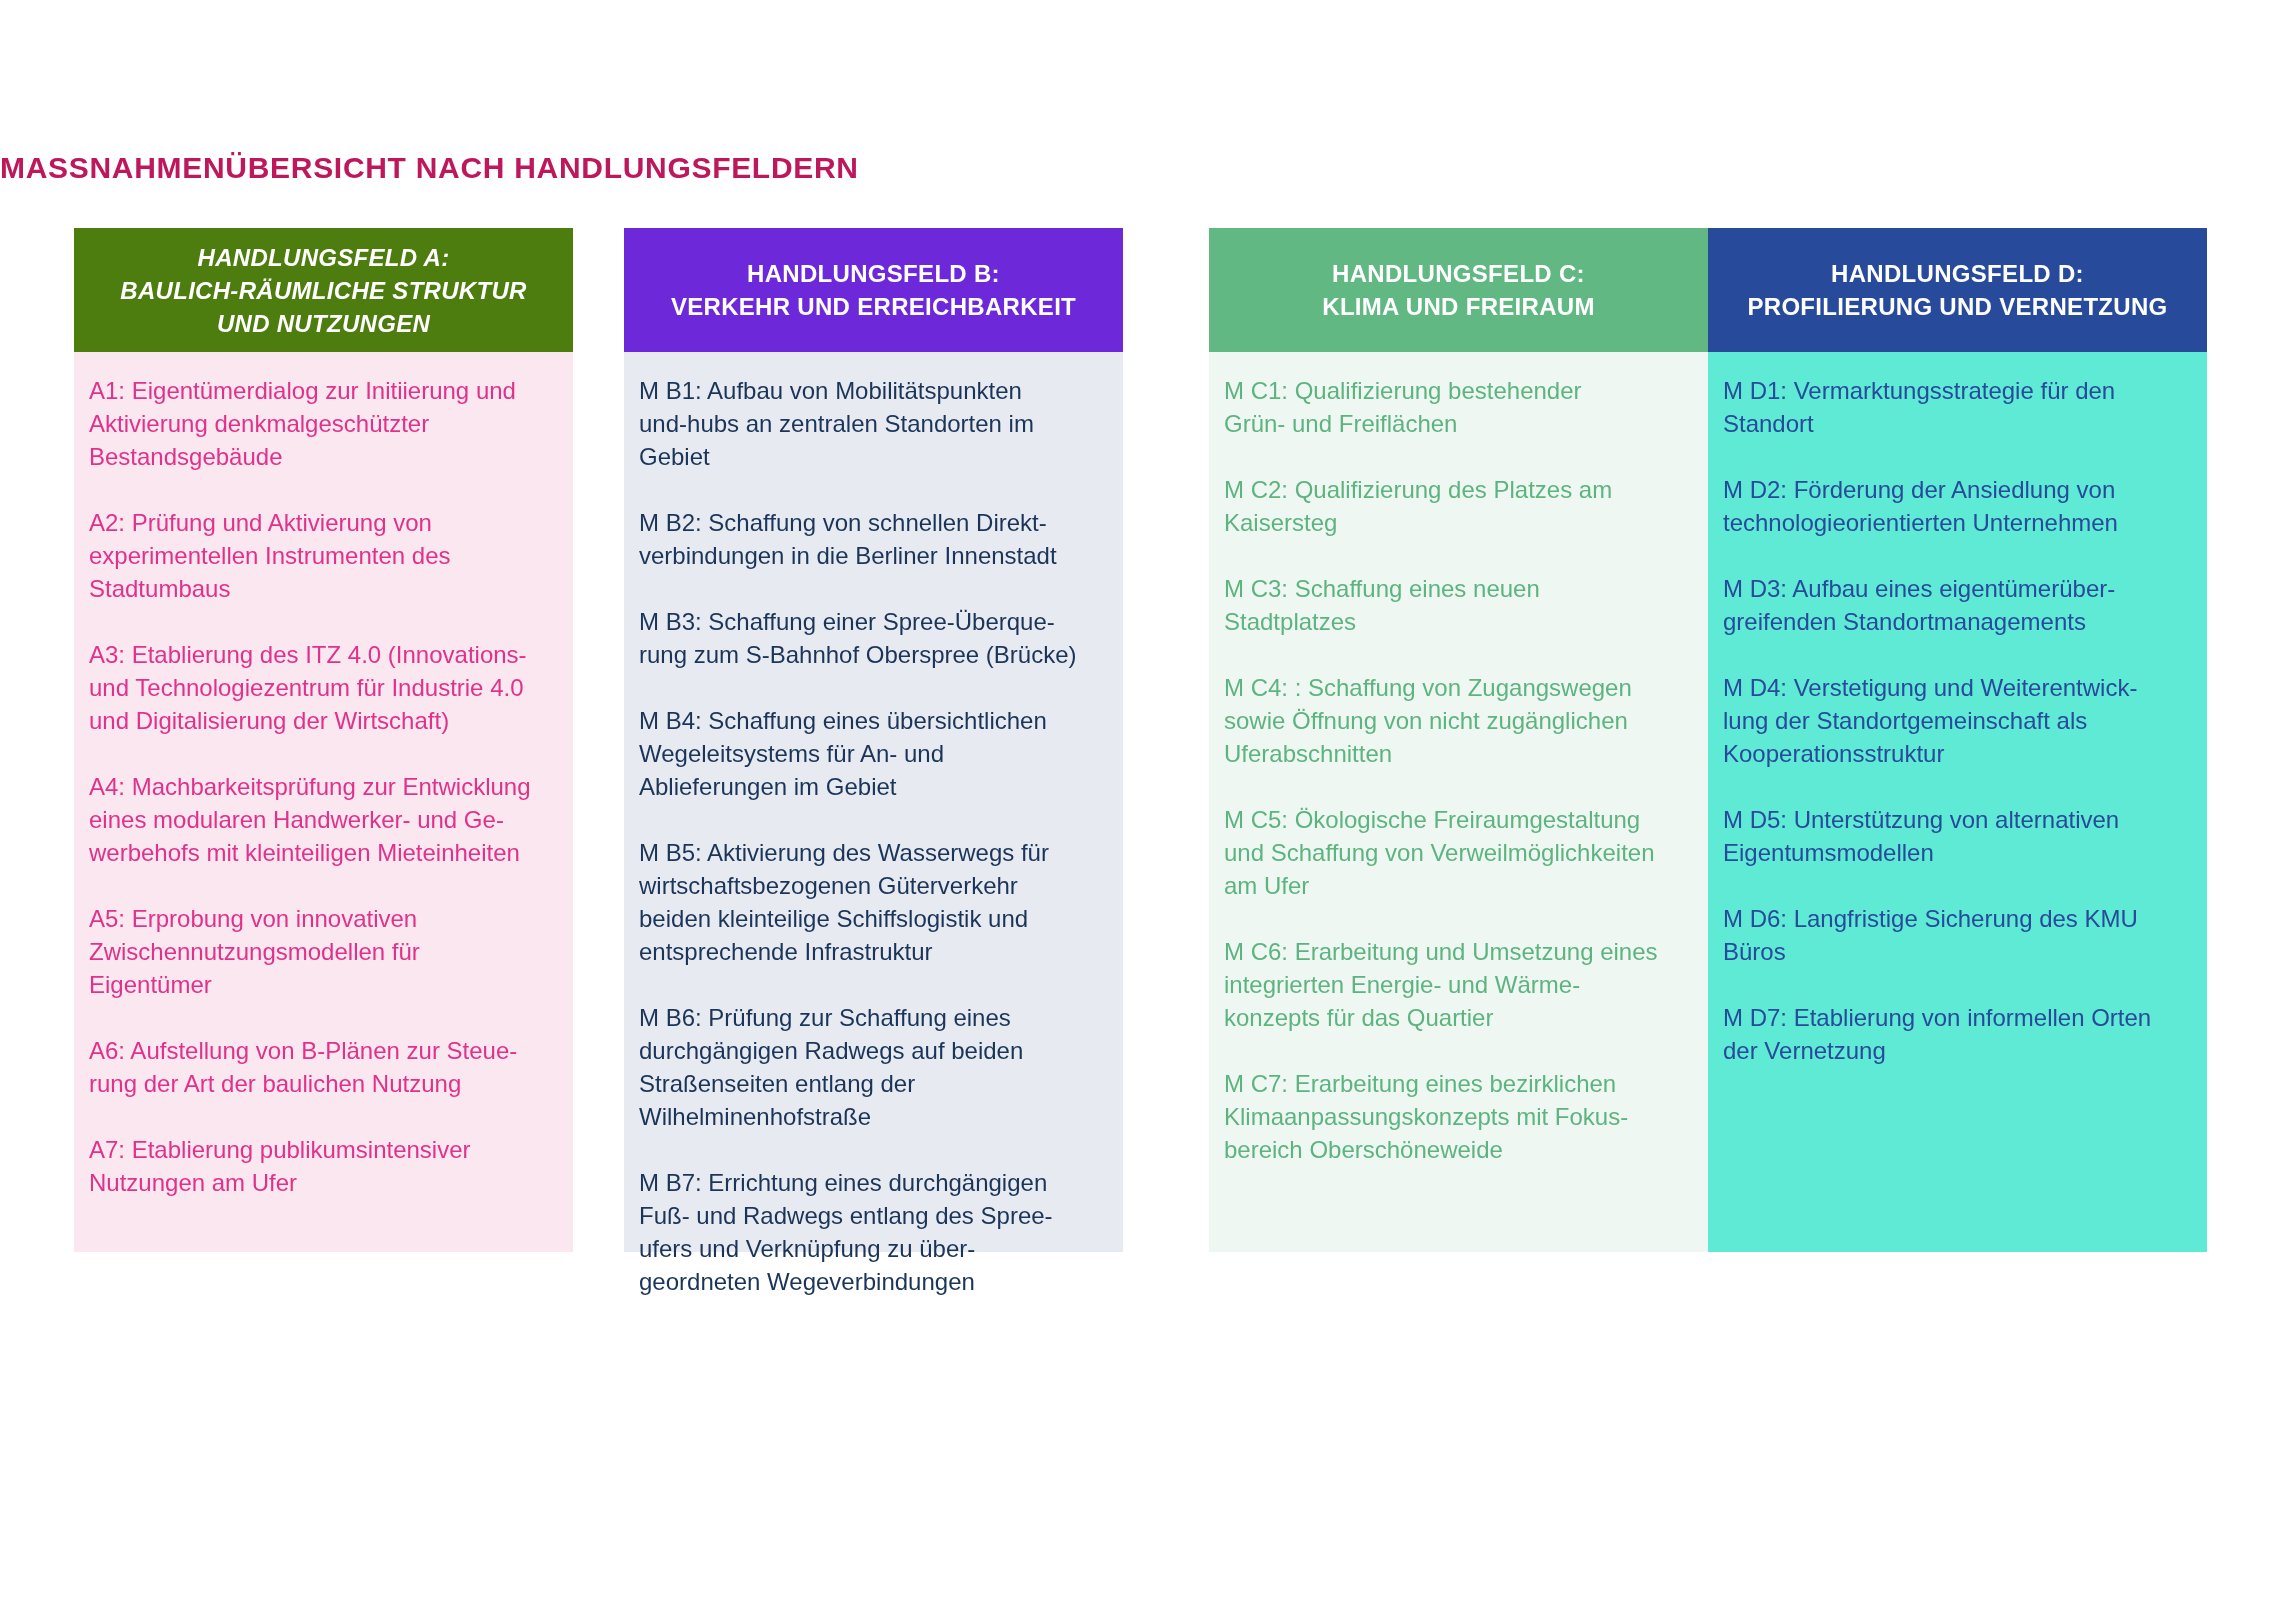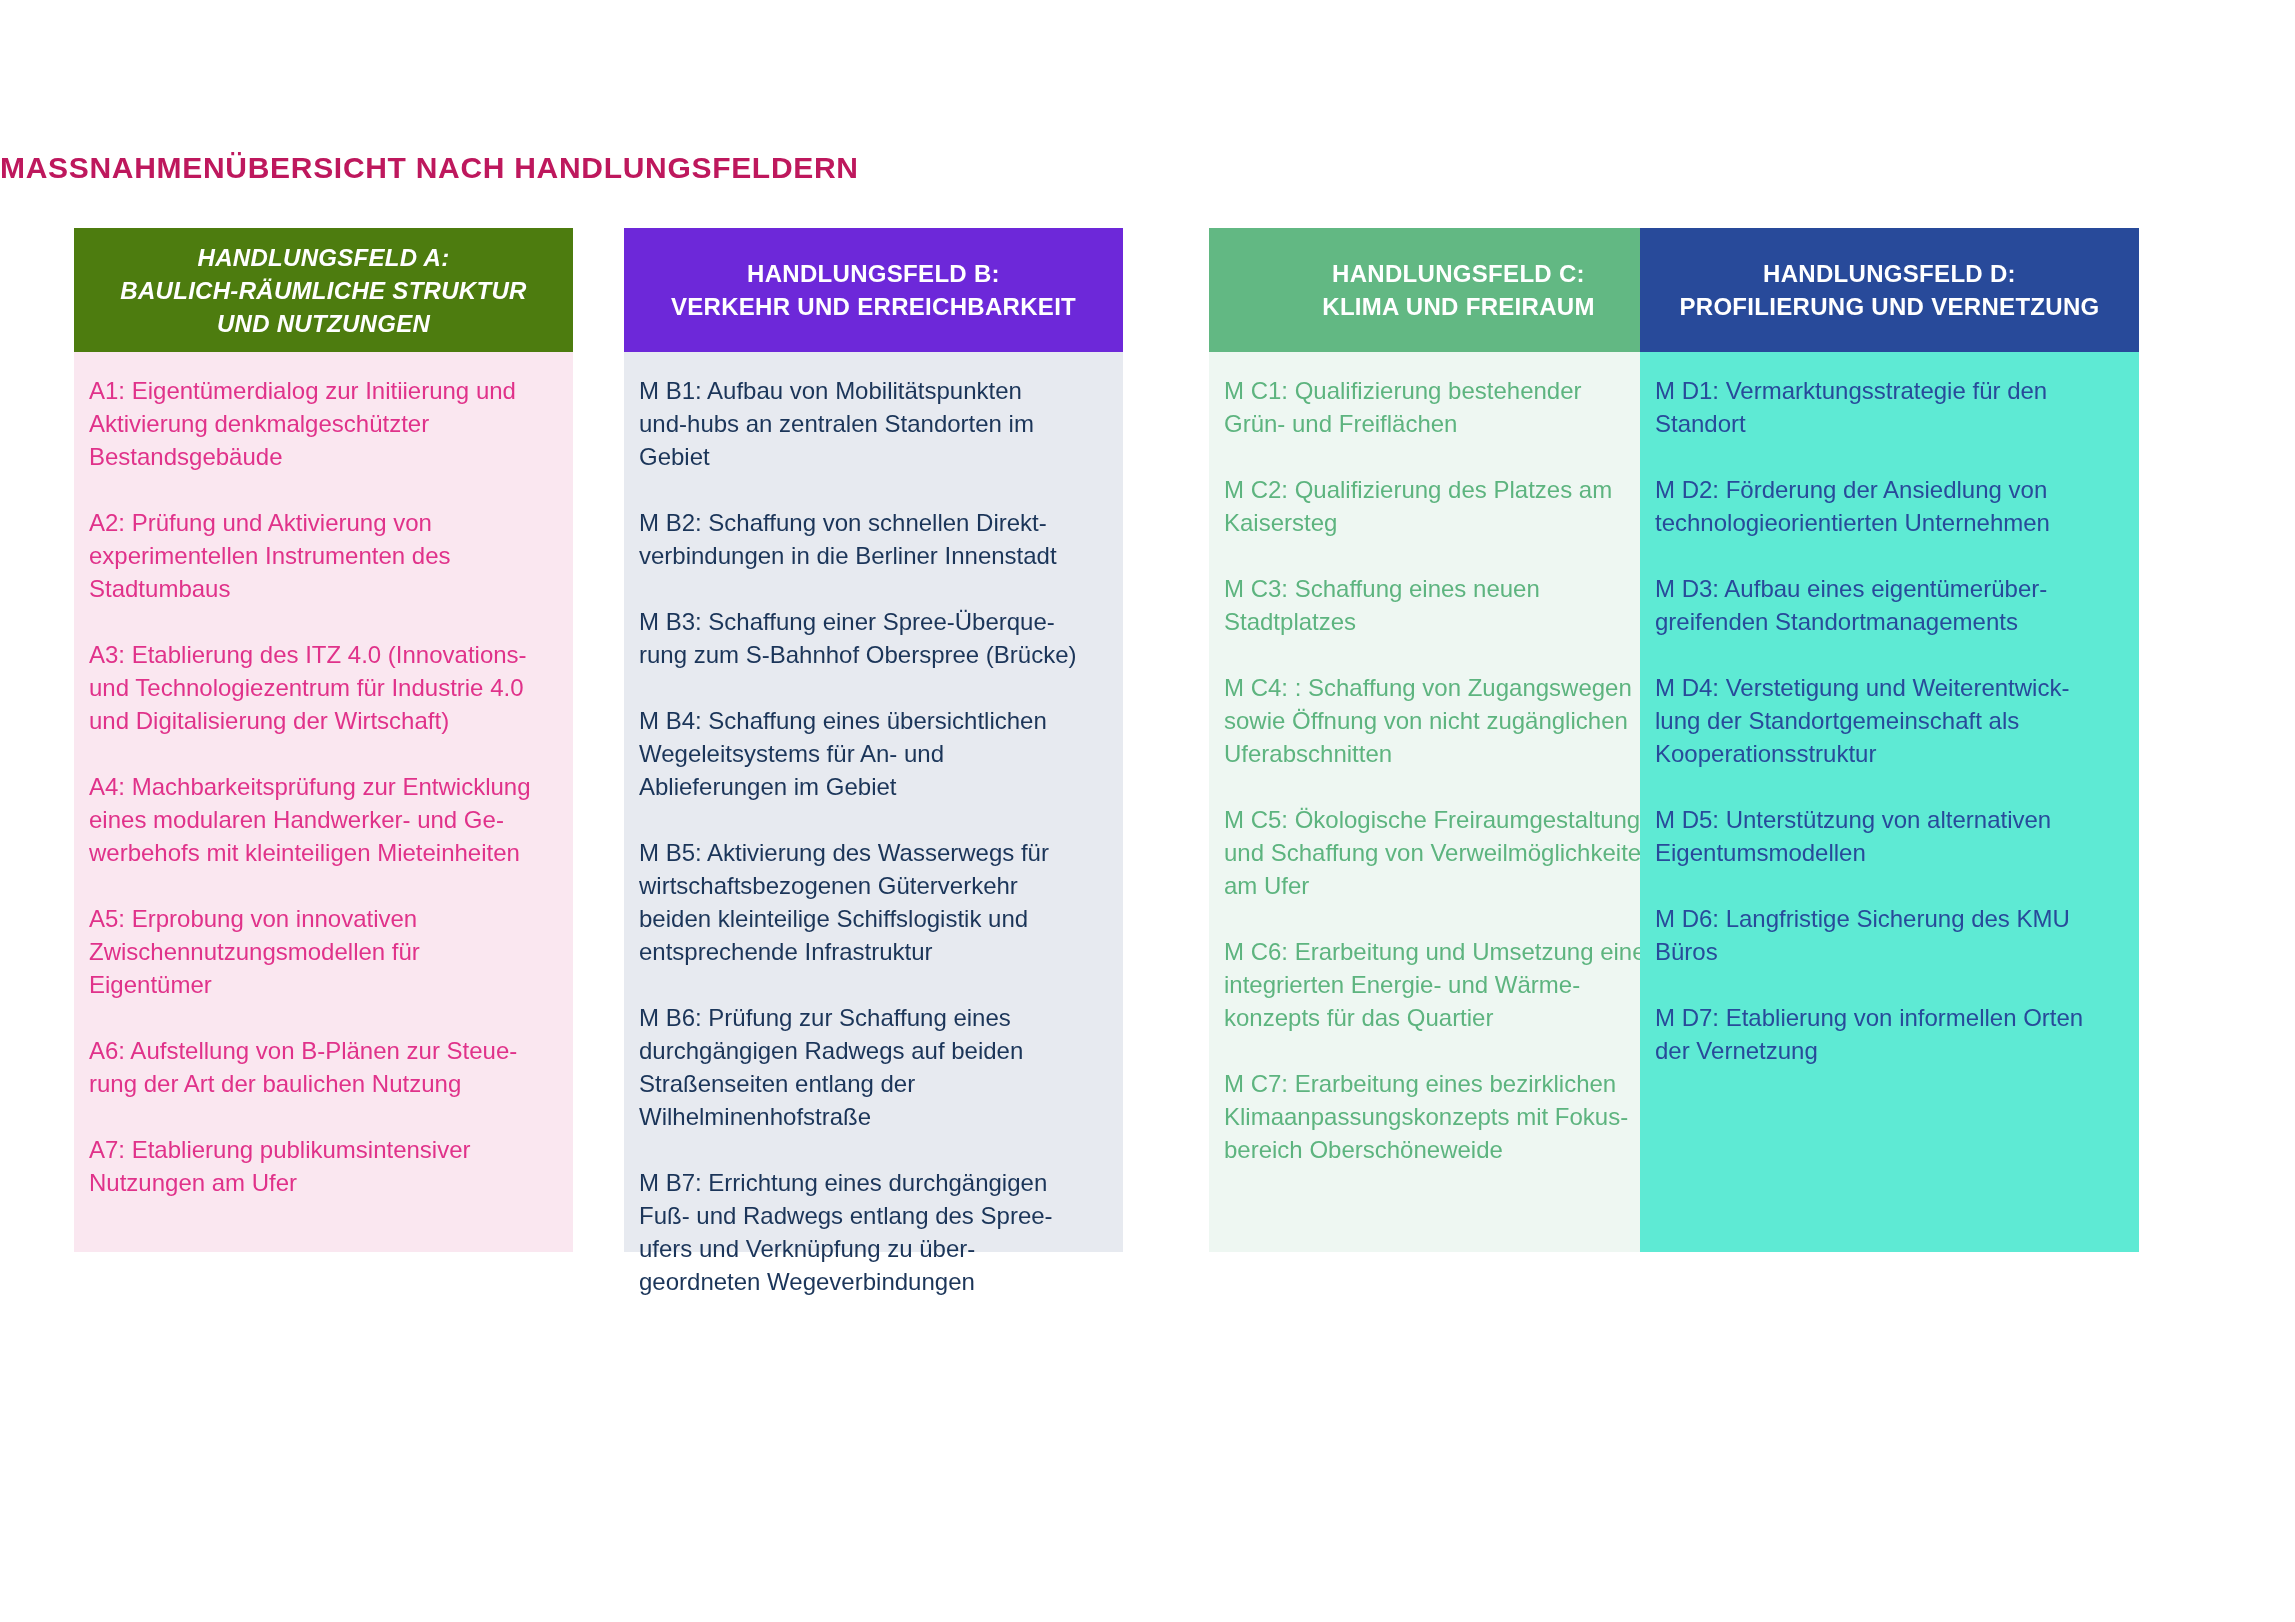--- a/index.html
+++ b/index.html
@@ -151,21 +151,21 @@
           <span class="line">integrierten Energie- und Wärme-</span>
           <span class="line">konzepts für das Quartier</span>
         </div>
         <div class="item">
           <span class="line">M C7: Erarbeitung eines bezirklichen</span>
           <span class="line">Klimaanpassungskonzepts mit Fokus-</span>
           <span class="line">bereich Oberschöneweide</span>
         </div>
       </div>
     </section>
-    <section class="column" style="left: 1640px;">
+    <section class="column" style="left: 1708px;">
       <div class="col-header" style="background: rgb(40, 74, 154);">
         <div>
           <span class="hline">HANDLUNGSFELD D:</span>
           <span class="hline">PROFILIERUNG UND VERNETZUNG</span>
         </div>
       </div>
       <div class="col-body" style="background: #5eead4; color: rgb(40, 74, 154);">
         <div class="item">
           <span class="line">M D1: Vermarktungsstrategie für den</span>
           <span class="line">Standort</span>

